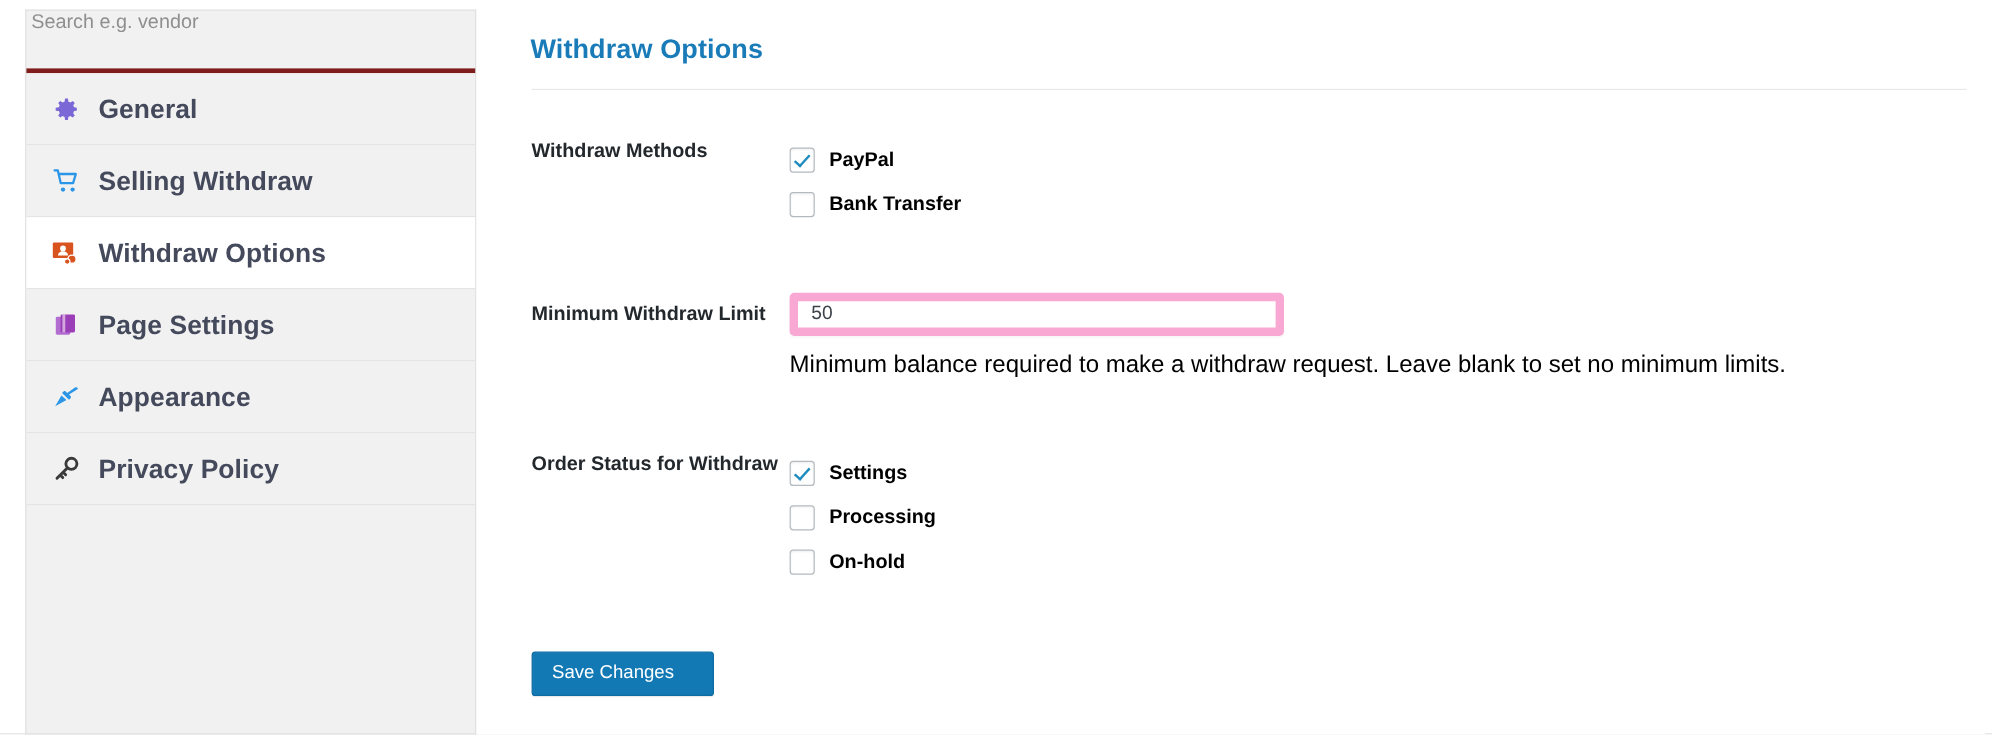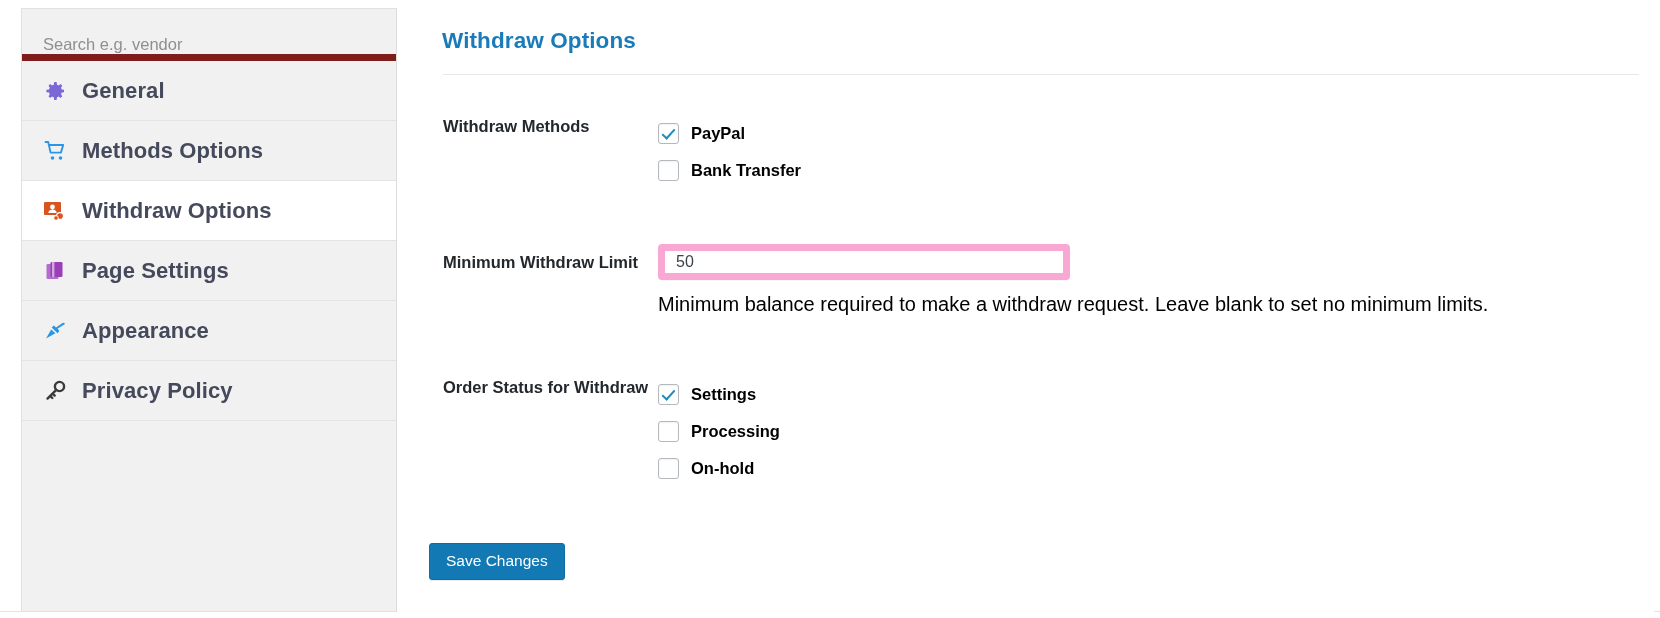--- a/index.html
+++ b/index.html
@@ -59,23 +59,23 @@
     height: 604px;
     background: #f1f1f1;
     border: 1px solid #e0e0e0;
     border-right: 1px solid #dcdcdc;
     box-sizing: border-box;
   }
 
   .search-row {
     height: 52px;
     display: flex;
-    align-items: flex-end;
-    padding: 0 0 0 21px;
-    border-bottom: 7px solid #7f1d1d;
+    align-items: flex-start;
+    padding: 0 0 0 4px;
+    border-bottom: 4px solid #7f1d1d;
     box-sizing: border-box;
   }
   .search-input {
     border: none;
     outline: none;
     background: transparent;
     font-family: "Liberation Sans", sans-serif;
     font-size: 16.5px;
     color: #8a8a8a;
     width: 330px;
@@ -230,29 +230,29 @@
     box-shadow: 0 1px 1px rgba(0,0,0,.03);
   }
   .help-text {
     margin-top: 11px;
     font-size: 20px;
     color: #000000;
     line-height: 1.3;
   }
 
   .save-btn {
-    margin-left: 32px;
+    margin-left: 46px;
     margin-top: 0;
     background: #1279b5;
     color: #ffffff;
     border: 1px solid #0f6ca3;
     border-radius: 3px;
     font-family: "Liberation Sans", sans-serif;
     font-size: 15.5px;
-    padding: 9px 16px 10px 16px;
+    padding: 9px 32px 10px 16px;
     cursor: pointer;
     line-height: 1;
     box-shadow: 0 1px 0 rgba(0,0,0,.08);
   }
   .spacer-26 { height: 26px; }
   .spacer-30 { height: 30px; }
 </style>
 </head>
 <body>
 
@@ -280,21 +280,21 @@
     </div>
 
     <div class="nav-item">
       <span class="nav-icon">
         <svg width="25" height="24" viewBox="0 0 25 24">
           <path fill="none" stroke="#2b96e8" stroke-width="1.9" stroke-linecap="round" stroke-linejoin="round" d="M2.5 3h2.7l2.4 10.6h10.3l2.3-7.6H6.2"></path>
           <circle cx="9.5" cy="19" r="1.8" fill="#2b96e8"></circle>
           <circle cx="17.5" cy="19" r="1.8" fill="#2b96e8"></circle>
         </svg>
       </span>
-      <span class="nav-label">Methods Options</span>
+      <span class="nav-label">Selling Withdraw</span>
     </div>
 
     <div class="nav-item active">
       <span class="nav-icon">
         <svg width="24" height="22" viewBox="0 0 24 22">
           <rect x="1" y="2" width="17" height="13" rx="1" fill="#d9531e"></rect>
           <circle cx="9.5" cy="7" r="2.4" fill="#ffffff"></circle>
           <path fill="#ffffff" d="M5.3 13c0-2.3 1.9-3.6 4.2-3.6s4.2 1.3 4.2 3.6z"></path>
           <circle cx="17" cy="16" r="3.4" fill="#d9531e" stroke="#ffffff" stroke-width="1.1"></circle>
           <circle cx="13" cy="18" r="2.3" fill="#d9531e" stroke="#ffffff" stroke-width="1"></circle>

